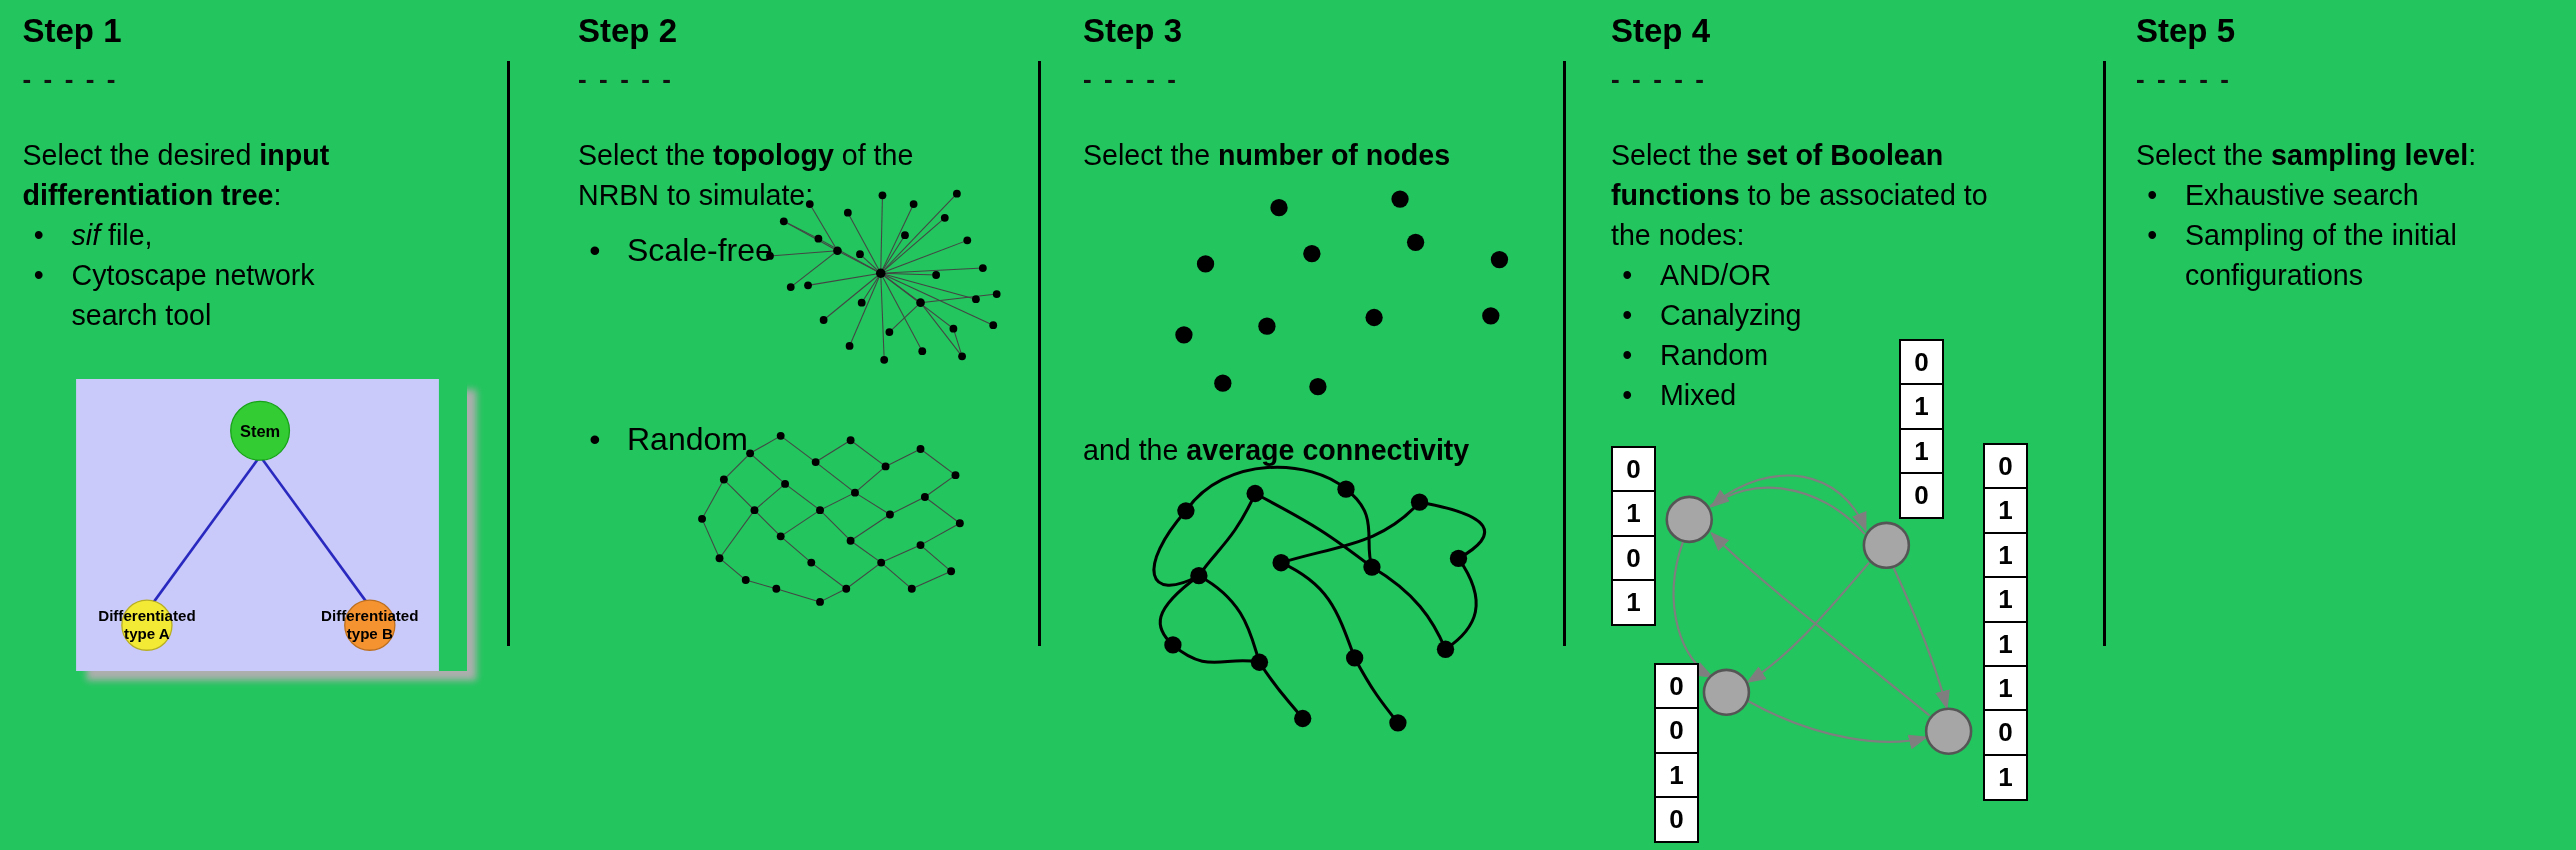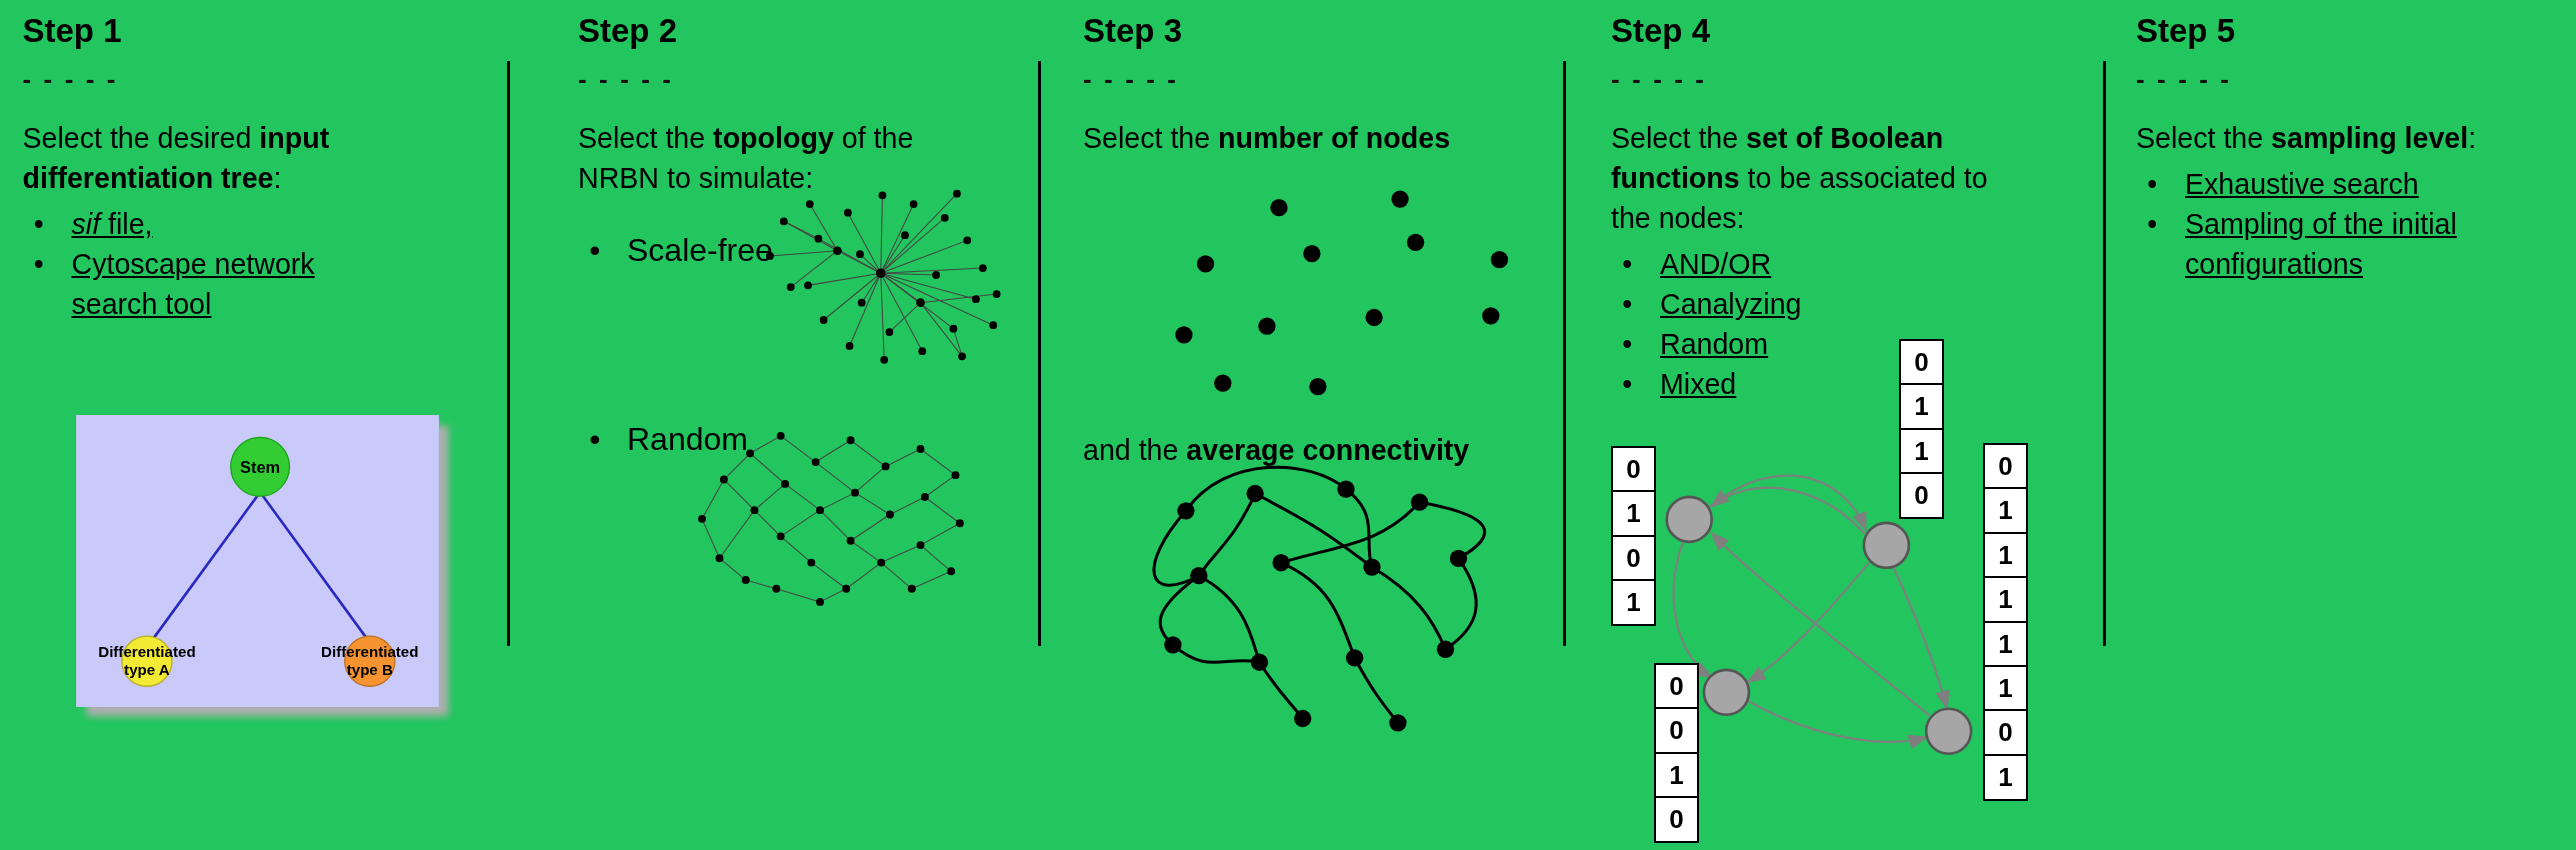--- a/index.html
+++ b/index.html
@@ -6,33 +6,33 @@
   html,body { background:#fff; }
   body { font-family:"Liberation Sans", sans-serif; color:#000; }
   .page { position:relative; width:2576px; height:851px; background:#22c55e; overflow:hidden; }
 
   .divider { position:absolute; top:61px; height:585px; width:2.6px; background:#000; }
 
   .col { position:absolute; top:12px; }
   .step-title { font-size:33px; font-weight:700; line-height:1.15; }
   .sep { margin-top:14px; font-size:26px; font-weight:700; letter-spacing:2.6px; color:#111; }
   .body-text { font-size:28.6px; line-height:40px; }
-  .intro { margin-top:23px; }
+  .intro { margin-top:40px; }
   b { font-weight:700; }
   i { font-style:italic; }
 
-  .bullets { list-style:none; margin-top:6px;text-decoration:underline; }
+  .bullets { list-style:none; margin-top:0; }
   .bullets li { position:relative; padding-left:49px; font-size:28.6px; line-height:40px; }
   .bullets li::before { content:"\2022"; position:absolute; left:11.2px; top:0; }
   .bullet-line { position:absolute; left:0; font-size:32px; line-height:40px; padding-left:49px; }
   .bullet-line::before { content:"\2022"; position:absolute; left:11.2px; top:0; }
 
   .fig { position:absolute; }
-  .tree-figure { position:absolute; left:76px; top:379px; width:363px; height:292px;
-                 box-shadow:10.4px 10.4px 7px #aeaeae;margin-top:36px; }
+  .tree-figure { position:absolute; left:76px; top:379px; width:391px; height:292px;
+                 box-shadow:10.4px 10.4px 7px #aeaeae; }
   .tree-stem-label { font:700 19px "Liberation Sans", sans-serif; text-anchor:middle; fill:#000; }
   .tree-node-label { font:700 17.5px "Liberation Sans", sans-serif; text-anchor:middle; fill:#000; }
 
   .tt { position:absolute; }
   .tt .cell { width:45px; height:47px; border:2.6px solid #000; background:#fff;
               display:flex; align-items:center; justify-content:center;
               font-size:26px; font-weight:700; }
   .tt .cell + .cell { margin-top:-2.6px; }
 
   svg .net-line { stroke:#444; stroke-width:1.2; }

